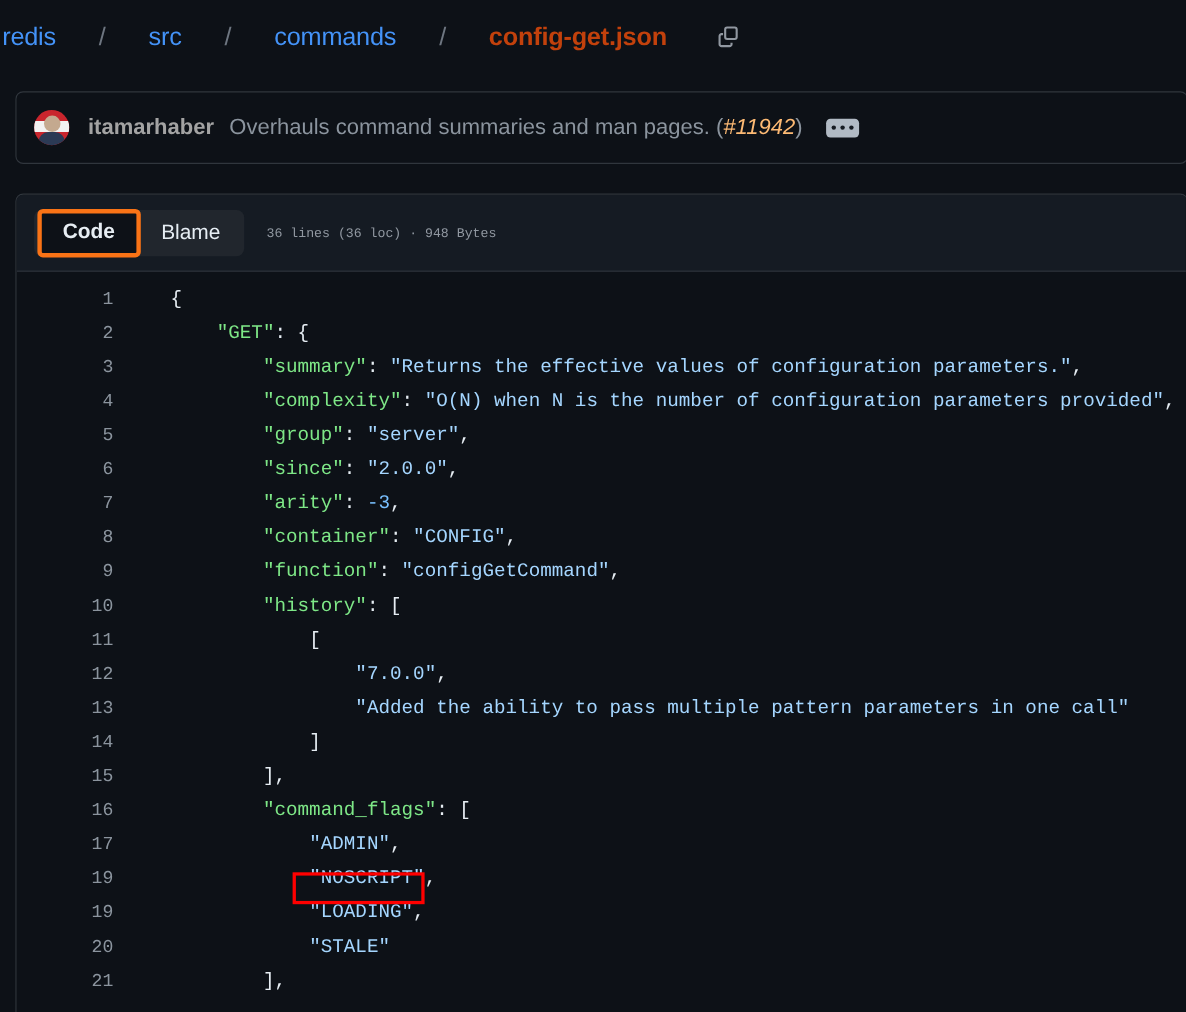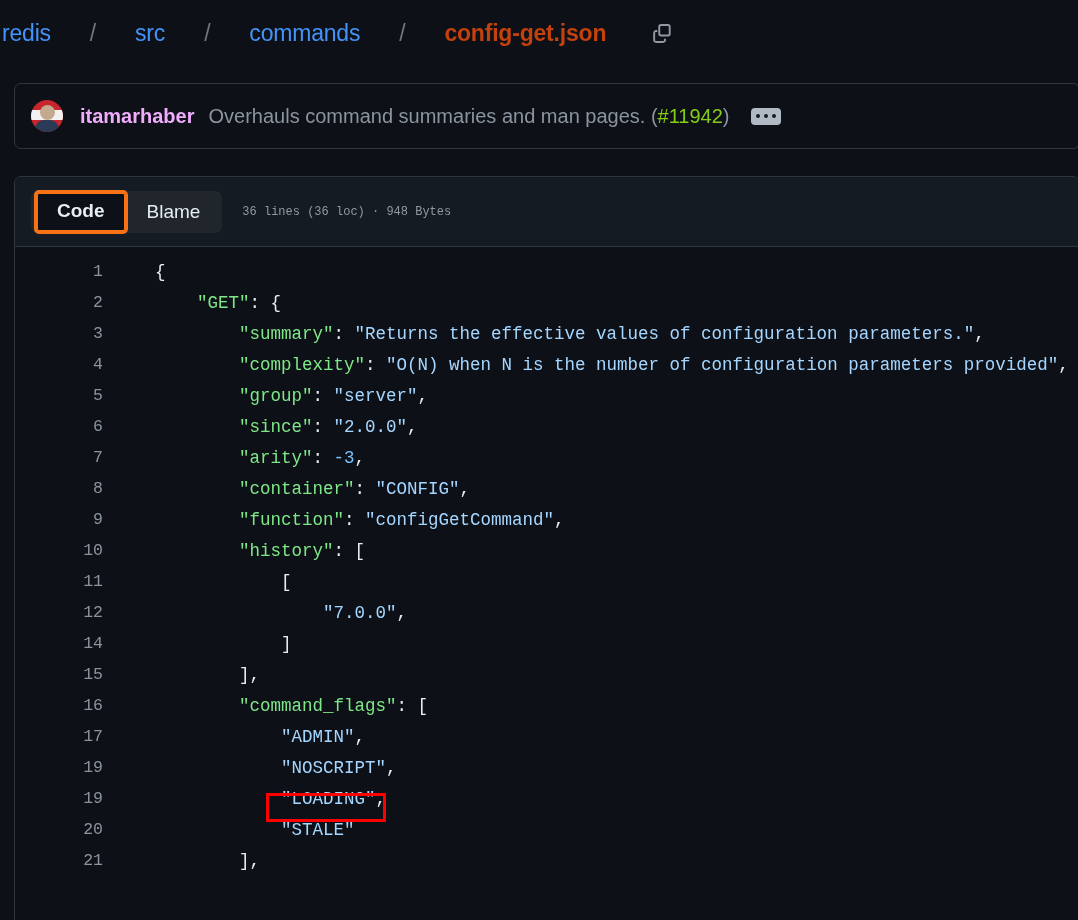--- a/index.html
+++ b/index.html
@@ -99,33 +99,34 @@
     width: 24px;
     height: 12px;
     margin-left: -12px;
     border-radius: 9px 9px 0 0;
     background: #2b3a55;
   }
   .commit-author {
     margin-left: 17px;
     font-size: 20px;
     font-weight: bold;
-    color: #f0abfc;
+    color: #a3a3a3;
     cursor: pointer;
     white-space: pre;
   }
   .commit-msg {
     margin-left: 14px;
     font-size: 20px;
     color: #8b949e;
     white-space: pre;
   }
   .commit-pr {
-    color: #84cc16;
-    cursor: pointer;
+    color: #fdba74;
+    cursor: pointer;
+    font-style: italic;
   }
   .kebab-btn {
     margin-left: 21px;
     width: 30px;
     height: 17px;
     border-radius: 4px;
     background: #b1bac4;
     display: flex;
     align-items: center;
     justify-content: center;
@@ -329,20 +330,24 @@
       </div>
       <div class="code-row">
         <div class="ln">11</div>
         <div class="code-text">            <span class="tok-punct">[</span></div>
       </div>
       <div class="code-row">
         <div class="ln">12</div>
         <div class="code-text">                <span class="tok-str">"7.0.0"</span><span class="tok-punct">,</span></div>
       </div>
       <div class="code-row">
+        <div class="ln">13</div>
+        <div class="code-text">                <span class="tok-str">"Added the ability to pass multiple pattern parameters in one call"</span></div>
+      </div>
+      <div class="code-row">
         <div class="ln">14</div>
         <div class="code-text">            <span class="tok-punct">]</span></div>
       </div>
       <div class="code-row">
         <div class="ln">15</div>
         <div class="code-text">        <span class="tok-punct">],</span></div>
       </div>
       <div class="code-row">
         <div class="ln">16</div>
         <div class="code-text">        <span class="tok-key">"command_flags"</span><span class="tok-punct">: [</span></div>

